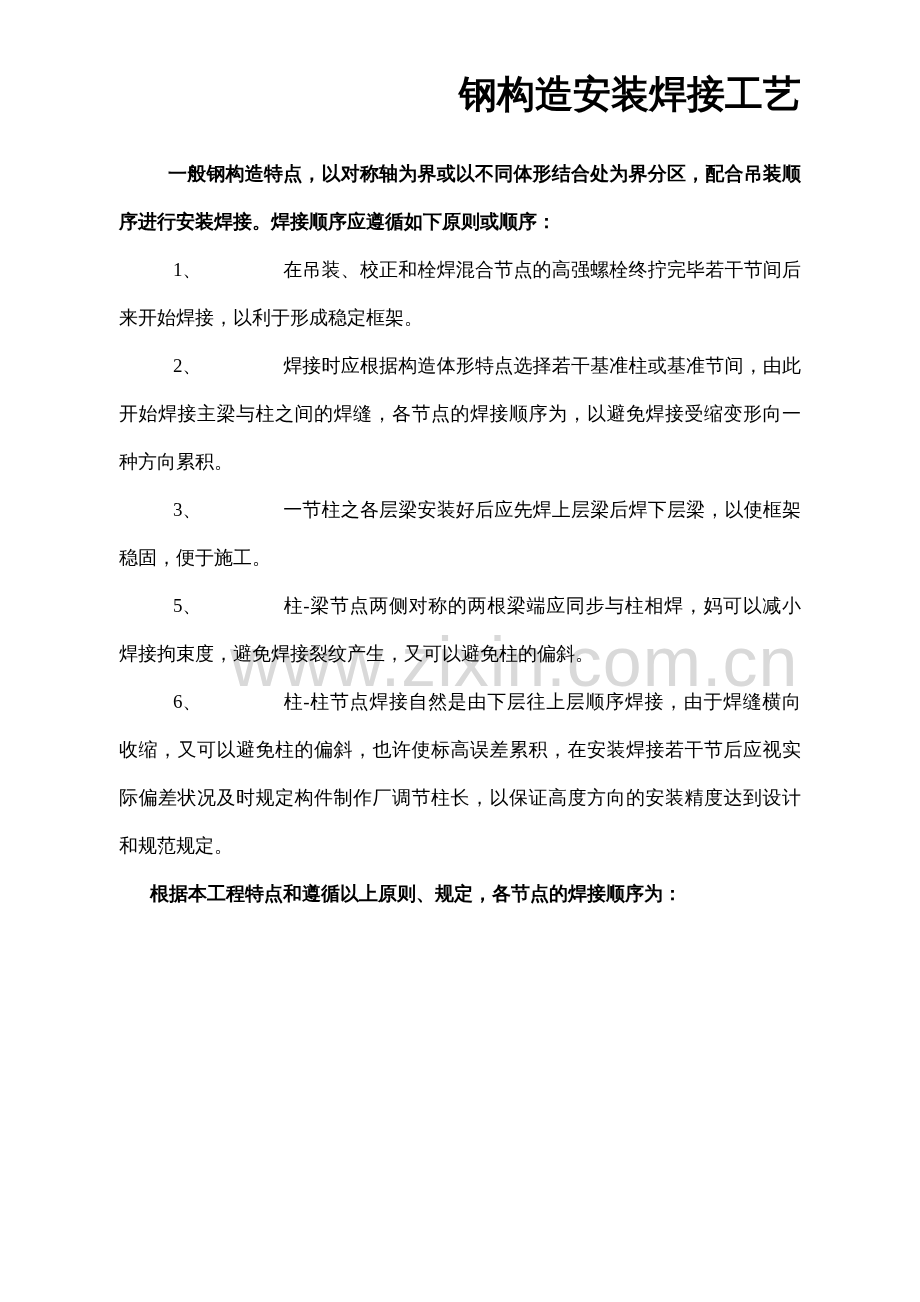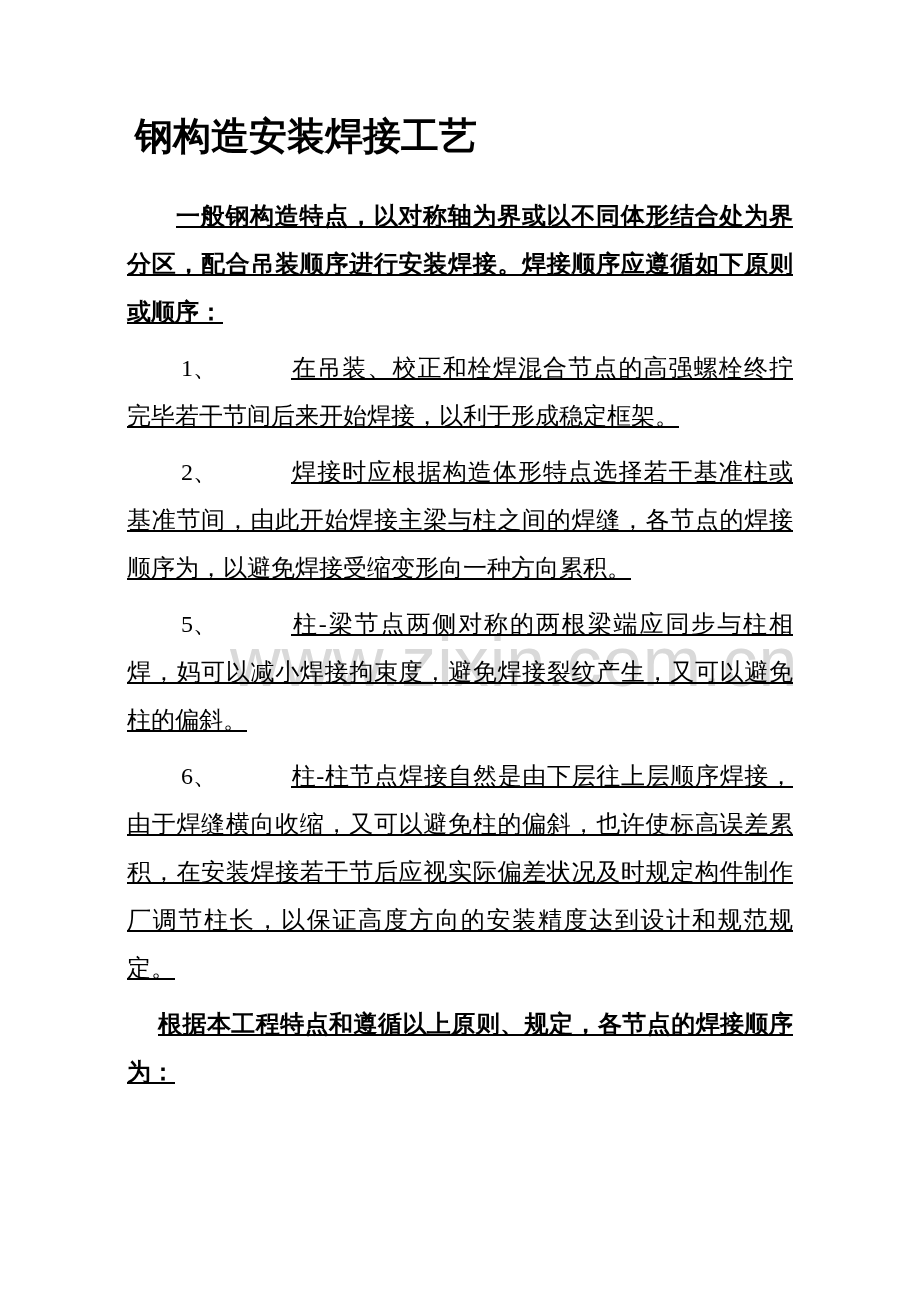--- a/index.html
+++ b/index.html
@@ -27,39 +27,38 @@
     font-family: "Liberation Sans", "DejaVu Sans", sans-serif;
     font-size: 70px;
     letter-spacing: 1px;
     color: #d9d9d9;
     white-space: nowrap;
     pointer-events: none;
   }
   .title {
     position: relative;
     z-index: 1;
-    margin: 16px;
-    padding-top: 94px;
+    margin: 0;
+    padding-top: 68px;
     font-size: 38px;
     line-height: 52px;
     font-weight: bold;
-    text-align: left;
+    text-align: right;
   }
   .body-text {
     position: relative;
     z-index: 1;
     margin-top: 30px;
   }
   .para {
-    margin: 8px;
-    font-size: 24px;
+    margin: 0;
+    font-size: 19px;
     line-height: 48px;
     text-align: justify;
     word-break: break-all;
-    text-decoration: underline;
   }
   .para.bold-intro {
     font-weight: bold;
     text-indent: 49px;
   }
   .para.numbered {
     text-indent: 54px;
   }
   .para.numbered .num {
     display: inline-block;
@@ -76,17 +75,18 @@
 
 <div class="page" style="background: rgb(255, 255, 255); color: rgb(0, 0, 0);">
   <div class="watermark" style="color: rgb(217, 217, 217);">www.zixin.com.cn</div>
 
   <h1 class="title">钢构造安装焊接工艺</h1>
 
   <div class="body-text" id="paragraphs">
       <p class="para bold-intro">一般钢构造特点，以对称轴为界或以不同体形结合处为界分区，配合吊装顺序进行安装焊接。焊接顺序应遵循如下原则或顺序：</p>
       <p class="para numbered"><span class="num">1、</span><span>在吊装、校正和栓焊混合节点的高强螺栓终拧完毕若干节间后来开始焊接，以利于形成稳定框架。</span></p>
       <p class="para numbered"><span class="num">2、</span><span>焊接时应根据构造体形特点选择若干基准柱或基准节间，由此开始焊接主梁与柱之间的焊缝，各节点的焊接顺序为，以避免焊接受缩变形向一种方向累积。</span></p>
+      <p class="para numbered"><span class="num">3、</span><span>一节柱之各层梁安装好后应先焊上层梁后焊下层梁，以使框架稳固，便于施工。</span></p>
       <p class="para numbered"><span class="num">5、</span><span>柱-梁节点两侧对称的两根梁端应同步与柱相焊，妈可以减小焊接拘束度，避免焊接裂纹产生，又可以避免柱的偏斜。</span></p>
       <p class="para numbered"><span class="num">6、</span><span>柱-柱节点焊接自然是由下层往上层顺序焊接，由于焊缝横向收缩，又可以避免柱的偏斜，也许使标高误差累积，在安装焊接若干节后应视实际偏差状况及时规定构件制作厂调节柱长，以保证高度方向的安装精度达到设计和规范规定。</span></p>
       <p class="para bold-lead">根据本工程特点和遵循以上原则、规定，各节点的焊接顺序为：</p>
     </div>
 </div>
 
 </body></html>

